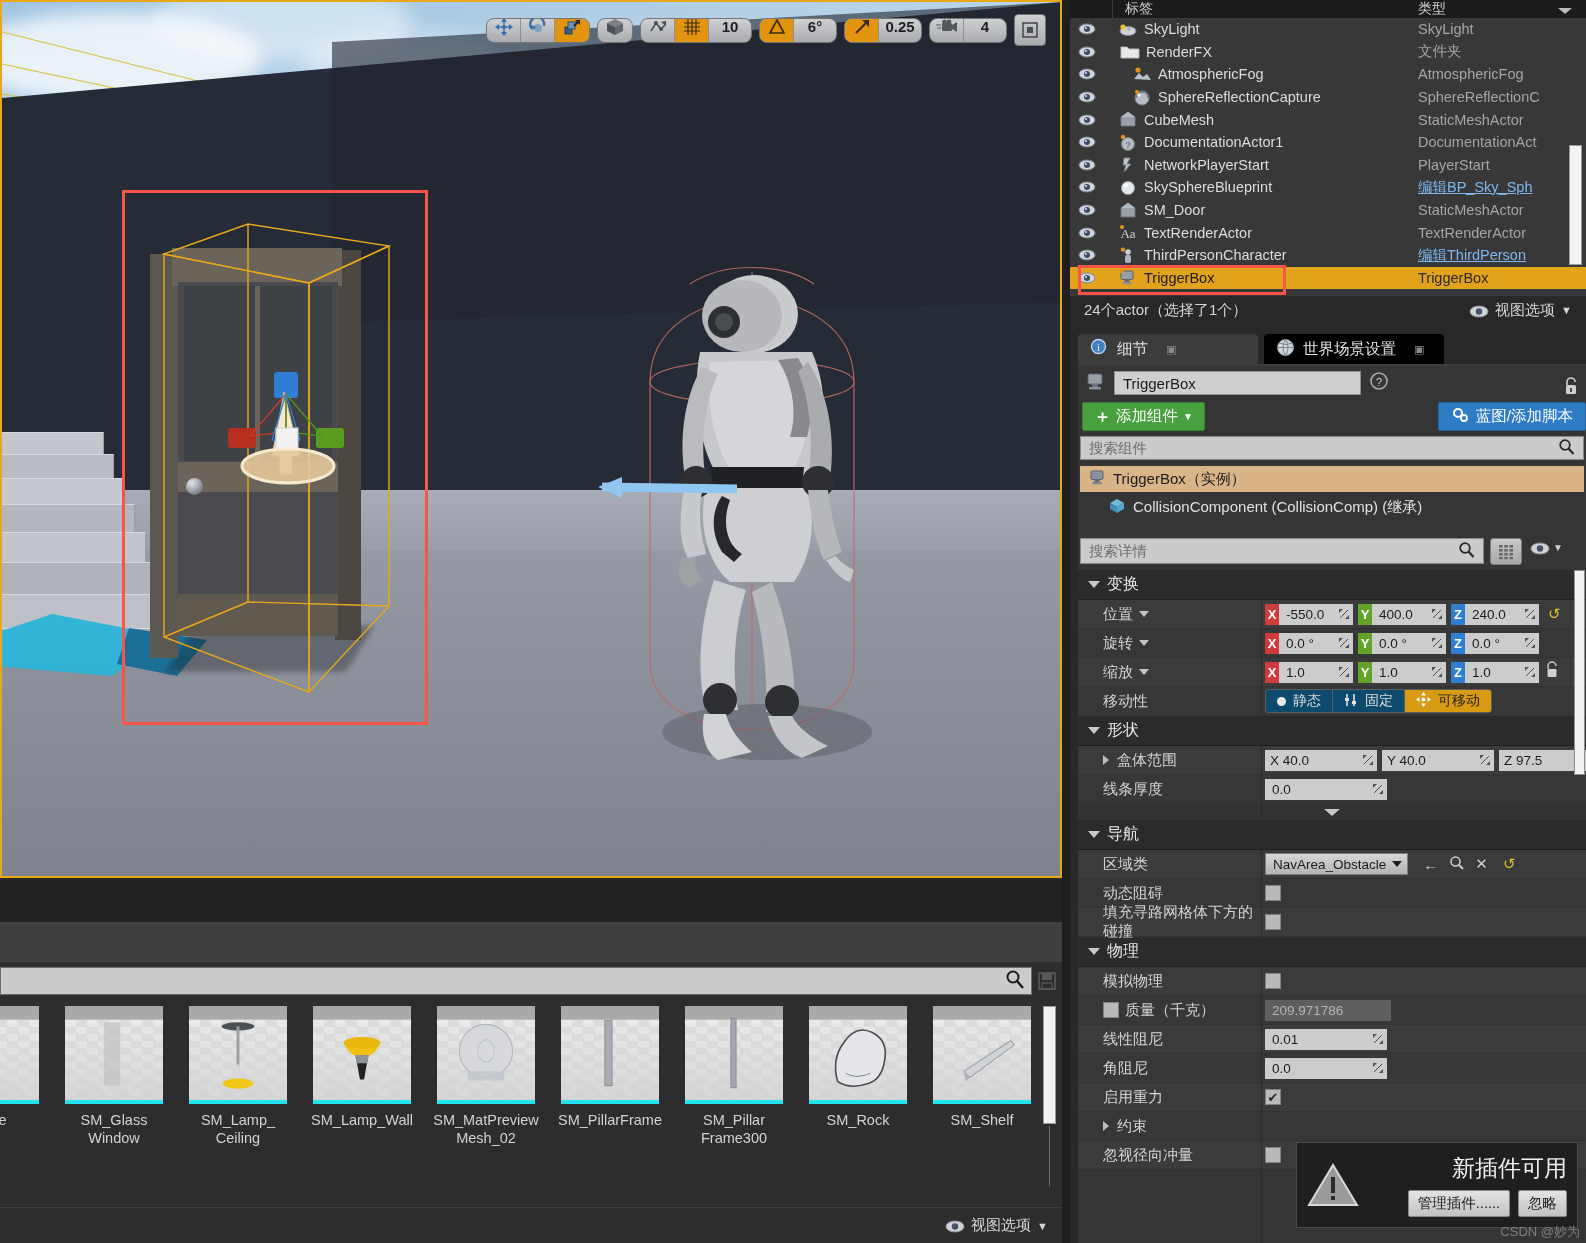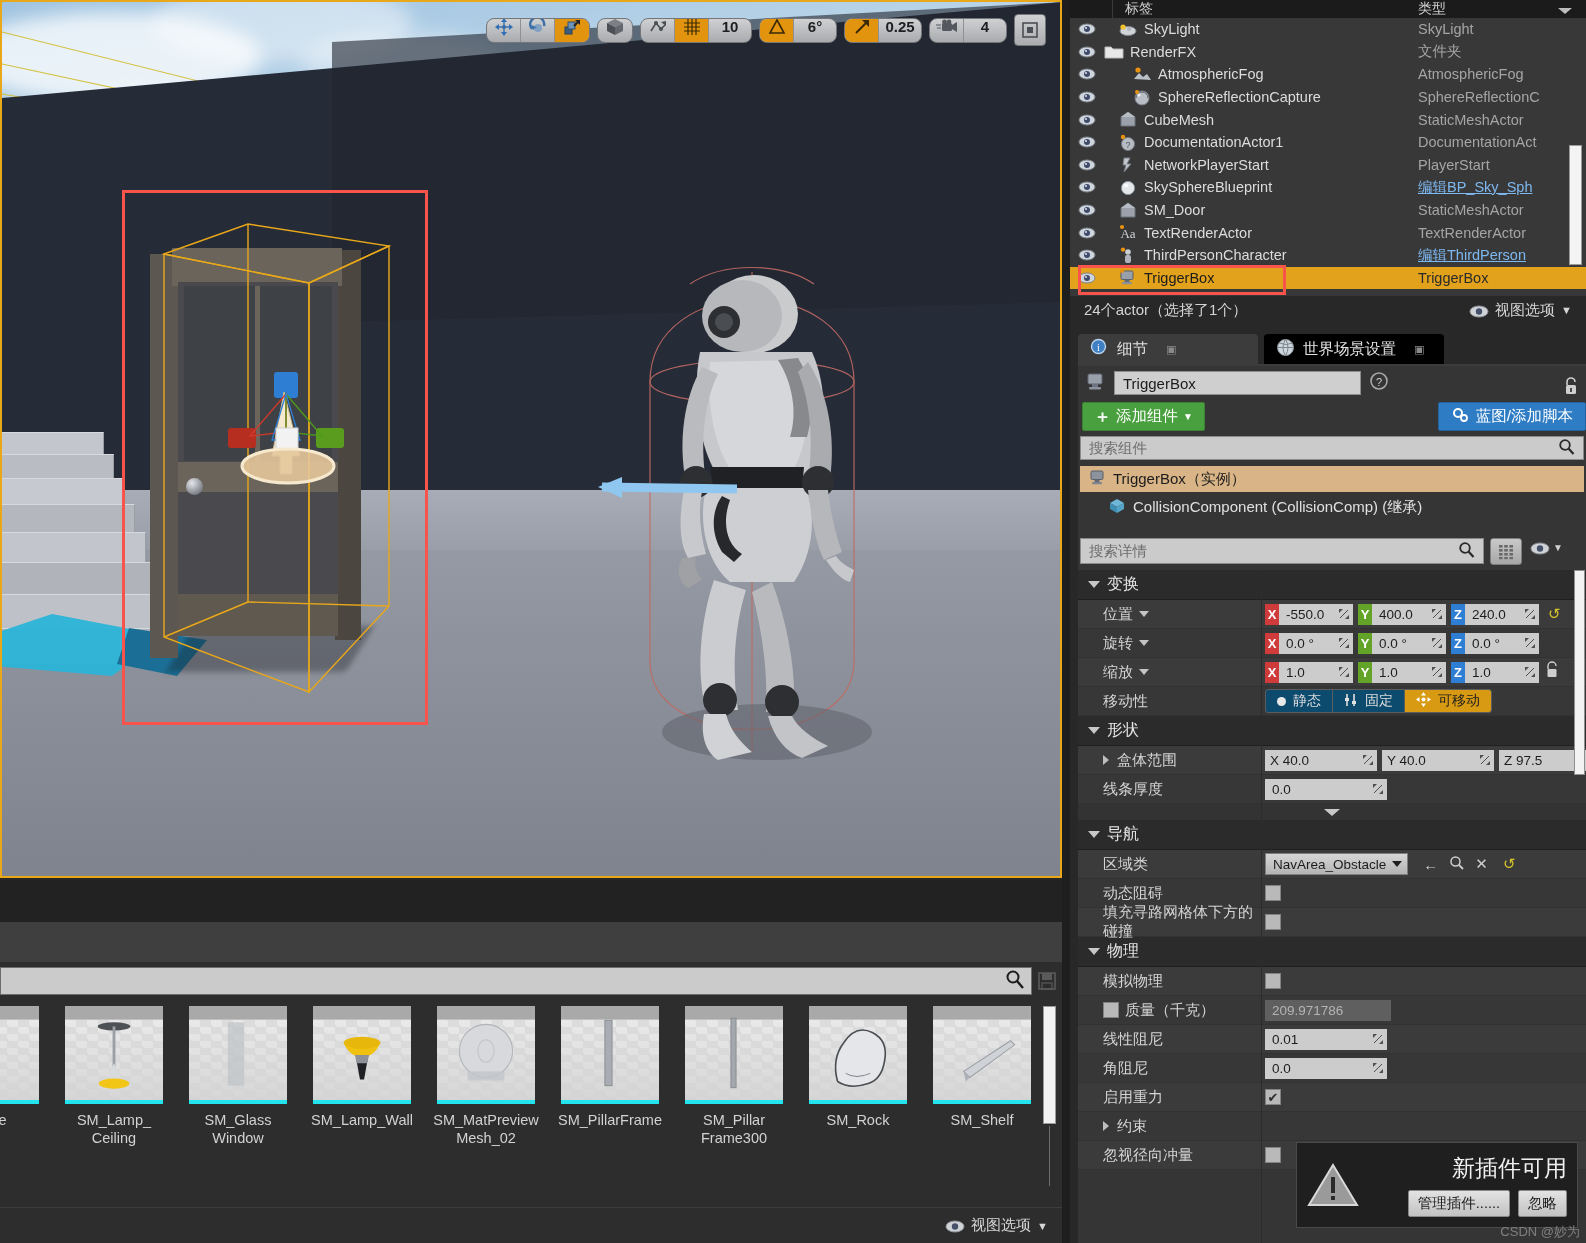--- a/index.html
+++ b/index.html
@@ -611,36 +611,36 @@
             <svg width="98" height="98" viewBox="0 0 96 96" style="position:absolute;left:0;top:0;">
               <rect x="30" y="18" width="14" height="58" fill="#b9bdc2" opacity=".85"></rect>
             </svg>
           </div>
           <div class="cb-label">rame</div>
         </div>
         <div class="cb-item">
           <div class="cb-thumb">
             <div class="cb-checker"></div>
             <svg width="98" height="98" viewBox="0 0 96 96" style="position:absolute;left:0;top:0;">
+              <rect x="38" y="16" width="16" height="62" fill="#bfc3c8" opacity=".7"></rect>
+            </svg>
+          </div>
+          <div class="cb-label">SM_Glass Window</div>
+        </div>
+        <div class="cb-item">
+          <div class="cb-thumb">
+            <div class="cb-checker"></div>
+            <svg width="98" height="98" viewBox="0 0 96 96" style="position:absolute;left:0;top:0;">
               <ellipse cx="48" cy="20" rx="16" ry="4" fill="#4d5054"></ellipse>
               <rect x="46.6" y="20" width="2.8" height="44" fill="#9aa0a6"></rect>
               <polygon points="48,56 40,74 56,74" fill="#d8dade"></polygon>
               <ellipse cx="48" cy="76" rx="15" ry="5" fill="#f2c617"></ellipse>
             </svg>
           </div>
           <div class="cb-label">SM_Lamp_ Ceiling</div>
-        </div>
-        <div class="cb-item">
-          <div class="cb-thumb">
-            <div class="cb-checker"></div>
-            <svg width="98" height="98" viewBox="0 0 96 96" style="position:absolute;left:0;top:0;">
-              <rect x="38" y="16" width="16" height="62" fill="#bfc3c8" opacity=".7"></rect>
-            </svg>
-          </div>
-          <div class="cb-label">SM_Glass Window</div>
         </div>
         <div class="cb-item">
           <div class="cb-thumb">
             <div class="cb-checker"></div>
             <svg width="98" height="98" viewBox="0 0 96 96" style="position:absolute;left:0;top:0;">
               <path d="M30 36 q18 -9 36 0 q-6 14 -18 14 q-12 0 -18 -14" fill="#f0c20f"></path>
               <ellipse cx="48" cy="36" rx="18" ry="6" fill="#e8b70c"></ellipse>
               <polygon points="42,50 54,50 50,72 46,72" fill="#1f2125"></polygon>
               <polygon points="41,48 55,48 53,56 43,56" fill="#8e9298"></polygon>
             </svg>
@@ -747,21 +747,21 @@
             <span class="ty">SkyLight</span>
           </div>
           <div class="ol-row">
             <span class="eye">
               <svg width="18" height="12" viewBox="0 0 18 12">
                 <ellipse cx="9" cy="6" rx="8" ry="5" fill="#cfd5dc" stroke="#7e848c"></ellipse>
                 <circle cx="9" cy="6" r="3" fill="#3f4b6b"></circle>
                 <circle cx="8" cy="5" r="1" fill="#dfe5ec"></circle>
               </svg>
             </span>
-            <span class="nm" style="padding-left:0px;">
+            <span class="nm" style="padding-left:0px;margin-left:16px;">
               <span class="ol-icon"><svg width="20" height="17" viewBox="0 0 20 17">
                   <path d="M1 4h6l2 2h10v9H1z" fill="#e8e8e8" stroke="#b8b8b8"></path>
                 </svg></span>
               <span>RenderFX</span>
             </span>
             <span class="ty">文件夹</span>
           </div>
           <div class="ol-row">
             <span class="eye">
               <svg width="18" height="12" viewBox="0 0 18 12">

